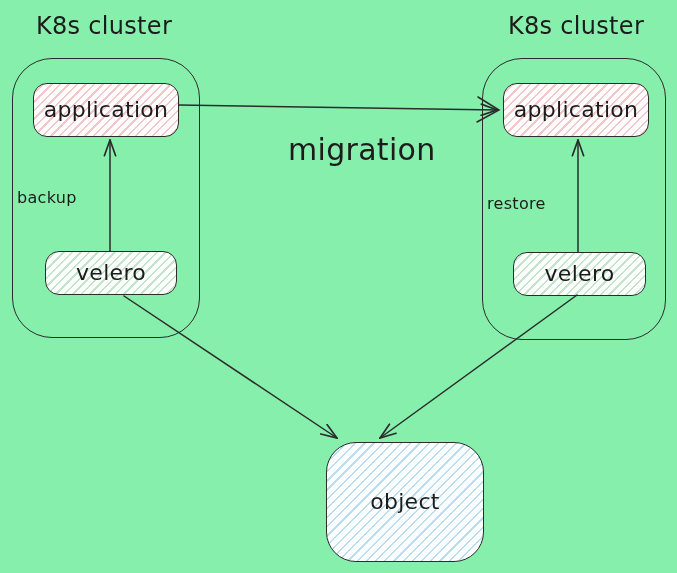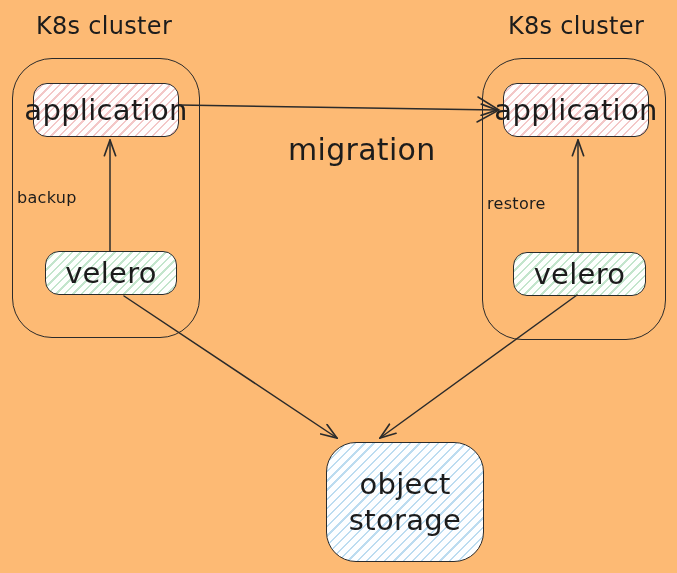--- a/index.html
+++ b/index.html
@@ -1,41 +1,41 @@
 <!DOCTYPE html>
 <html style="--stroke: #2b2b2b; --text: #1c1c1c; --app_hatch: #f3c7c7; --velero_hatch: #c3e5cc; --storage_hatch: #bcdcf0;"><head>
 <meta charset="utf-8">
 <style>
   html, body { margin: 0; padding: 0; background: #ffffff; }
   .canvas {
     position: relative;
     width: 677px;
     height: 573px;
-    background: #fdba74;
+    background: #86efac;
     font-family: "DejaVu Sans", sans-serif;
     color: var(--text, #1c1c1c);
     overflow: hidden;
   }
   .label {
     position: absolute;
     white-space: nowrap;
     letter-spacing: 0.3px;
   }
   .cluster-title { font-size: 24px; }
   .action-label  { font-size: 16px; }
   .migration-label { font-size: 30px; }
   .node {
     position: absolute;
     border: 1.6px solid var(--stroke, #2b2b2b);
     display: flex;
     flex-direction: column;
     align-items: center;
     justify-content: center;
     box-sizing: border-box;
-    font-size: 29px;
+    font-size: 22px;
     letter-spacing: 0.3px;
     line-height: 1.25;
   }
   .cluster-box {
     border-radius: 40px;
     background: transparent;
   }
   .app-box {
     border-radius: 14px;
     background:
@@ -95,21 +95,20 @@
   </div>
   <div class="node velero-box" style="left:513px; top:252px; width:133px; height:44px;">
     <span>velero</span>
   </div>
   <div class="label action-label" style="left:487px; top:194px;">restore</div>
 
   <div class="label migration-label" style="left:288px; top:132px;">migration</div>
 
   <div class="node storage-box" style="left:282px; top:442px; width:158px; height:120px;">
     <span>object</span>
-    <span>storage</span>
   </div>
 
   <svg class="arrows" width="677" height="573" viewBox="0 0 677 573">
     <defs>
       <marker id="arrowhead" viewBox="0 0 16 12" refX="15" refY="6" markerWidth="12" markerHeight="9" orient="auto">
         <path d="M1 1 L15 6 L1 11" stroke-width="1.4"></path>
       </marker>
     </defs>
     <g>
       <line x1="179" y1="105" x2="497" y2="110" marker-end="url(#arrowhead)"></line>

